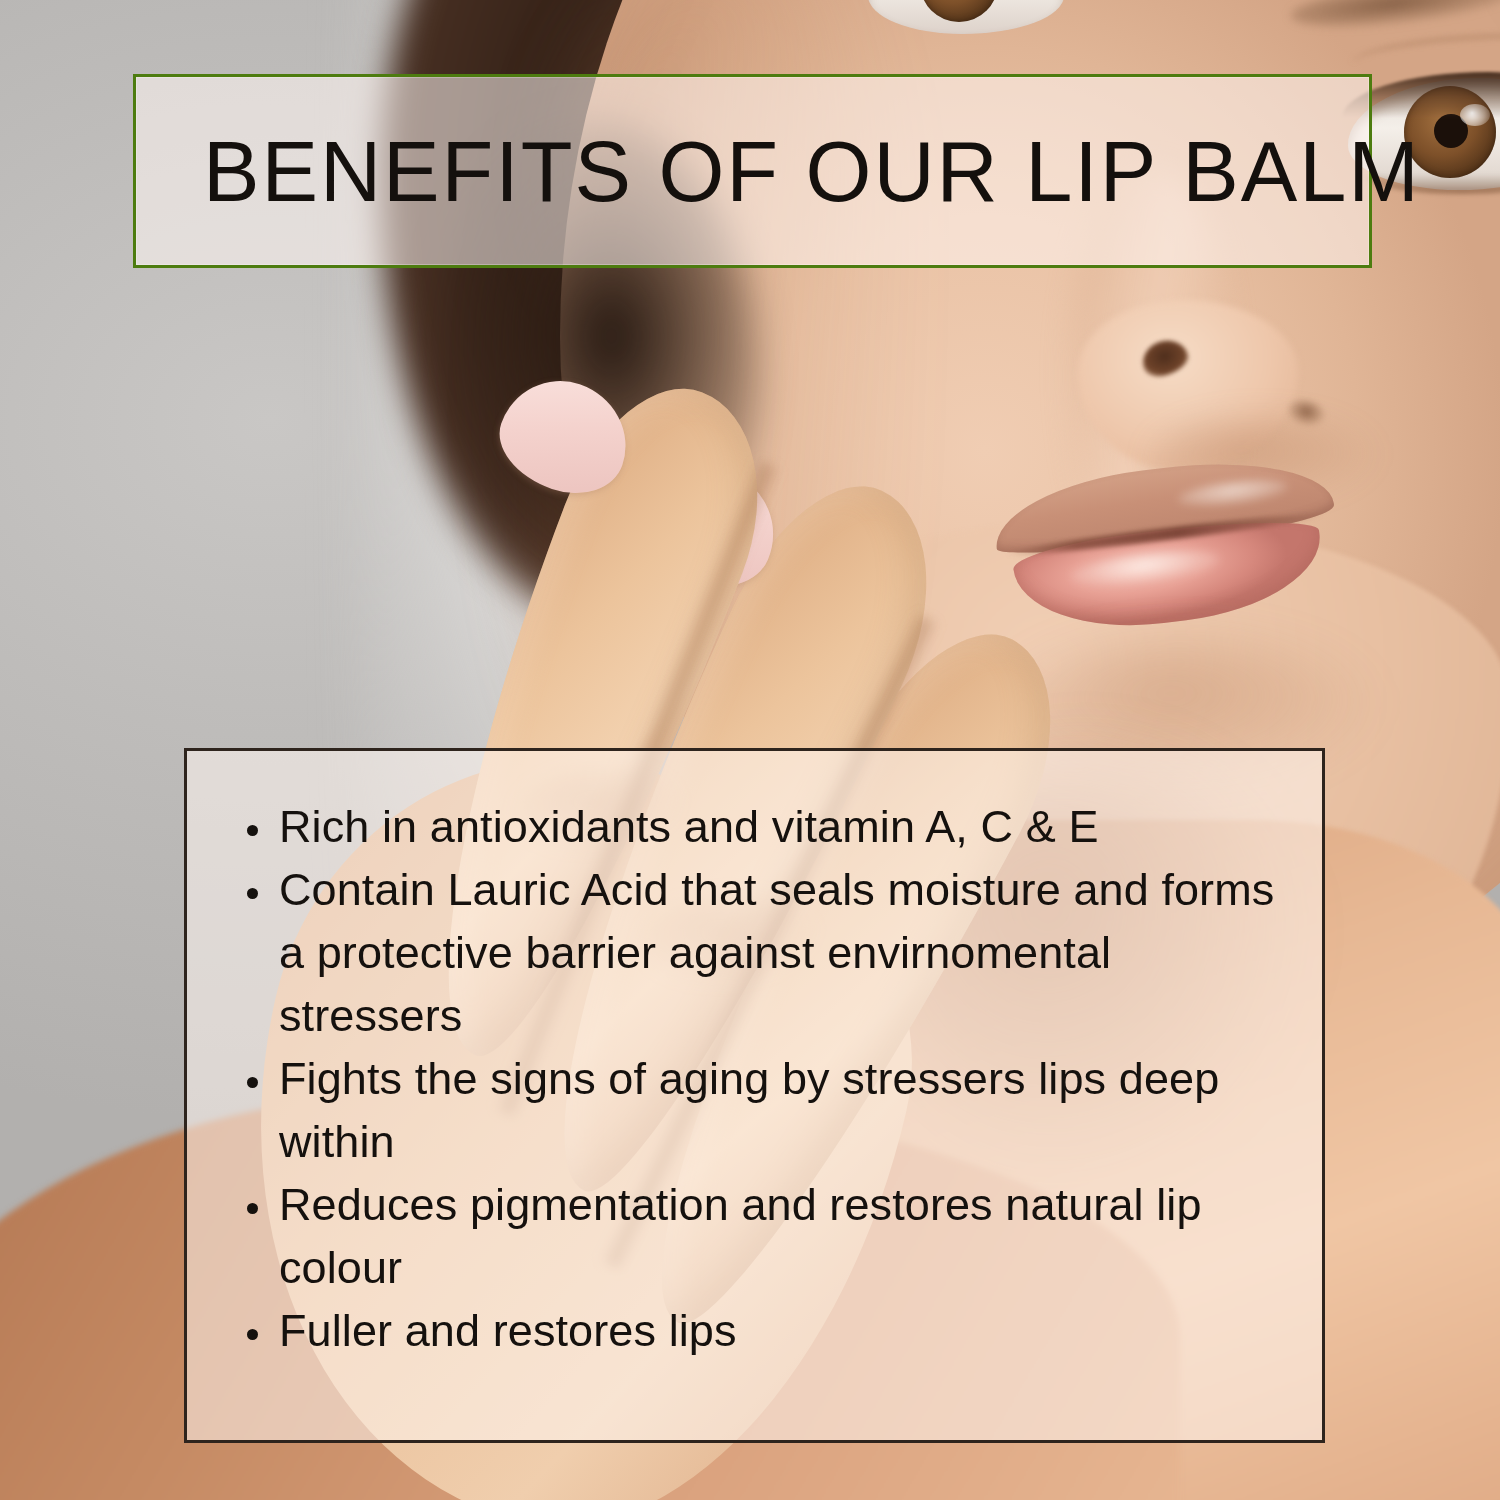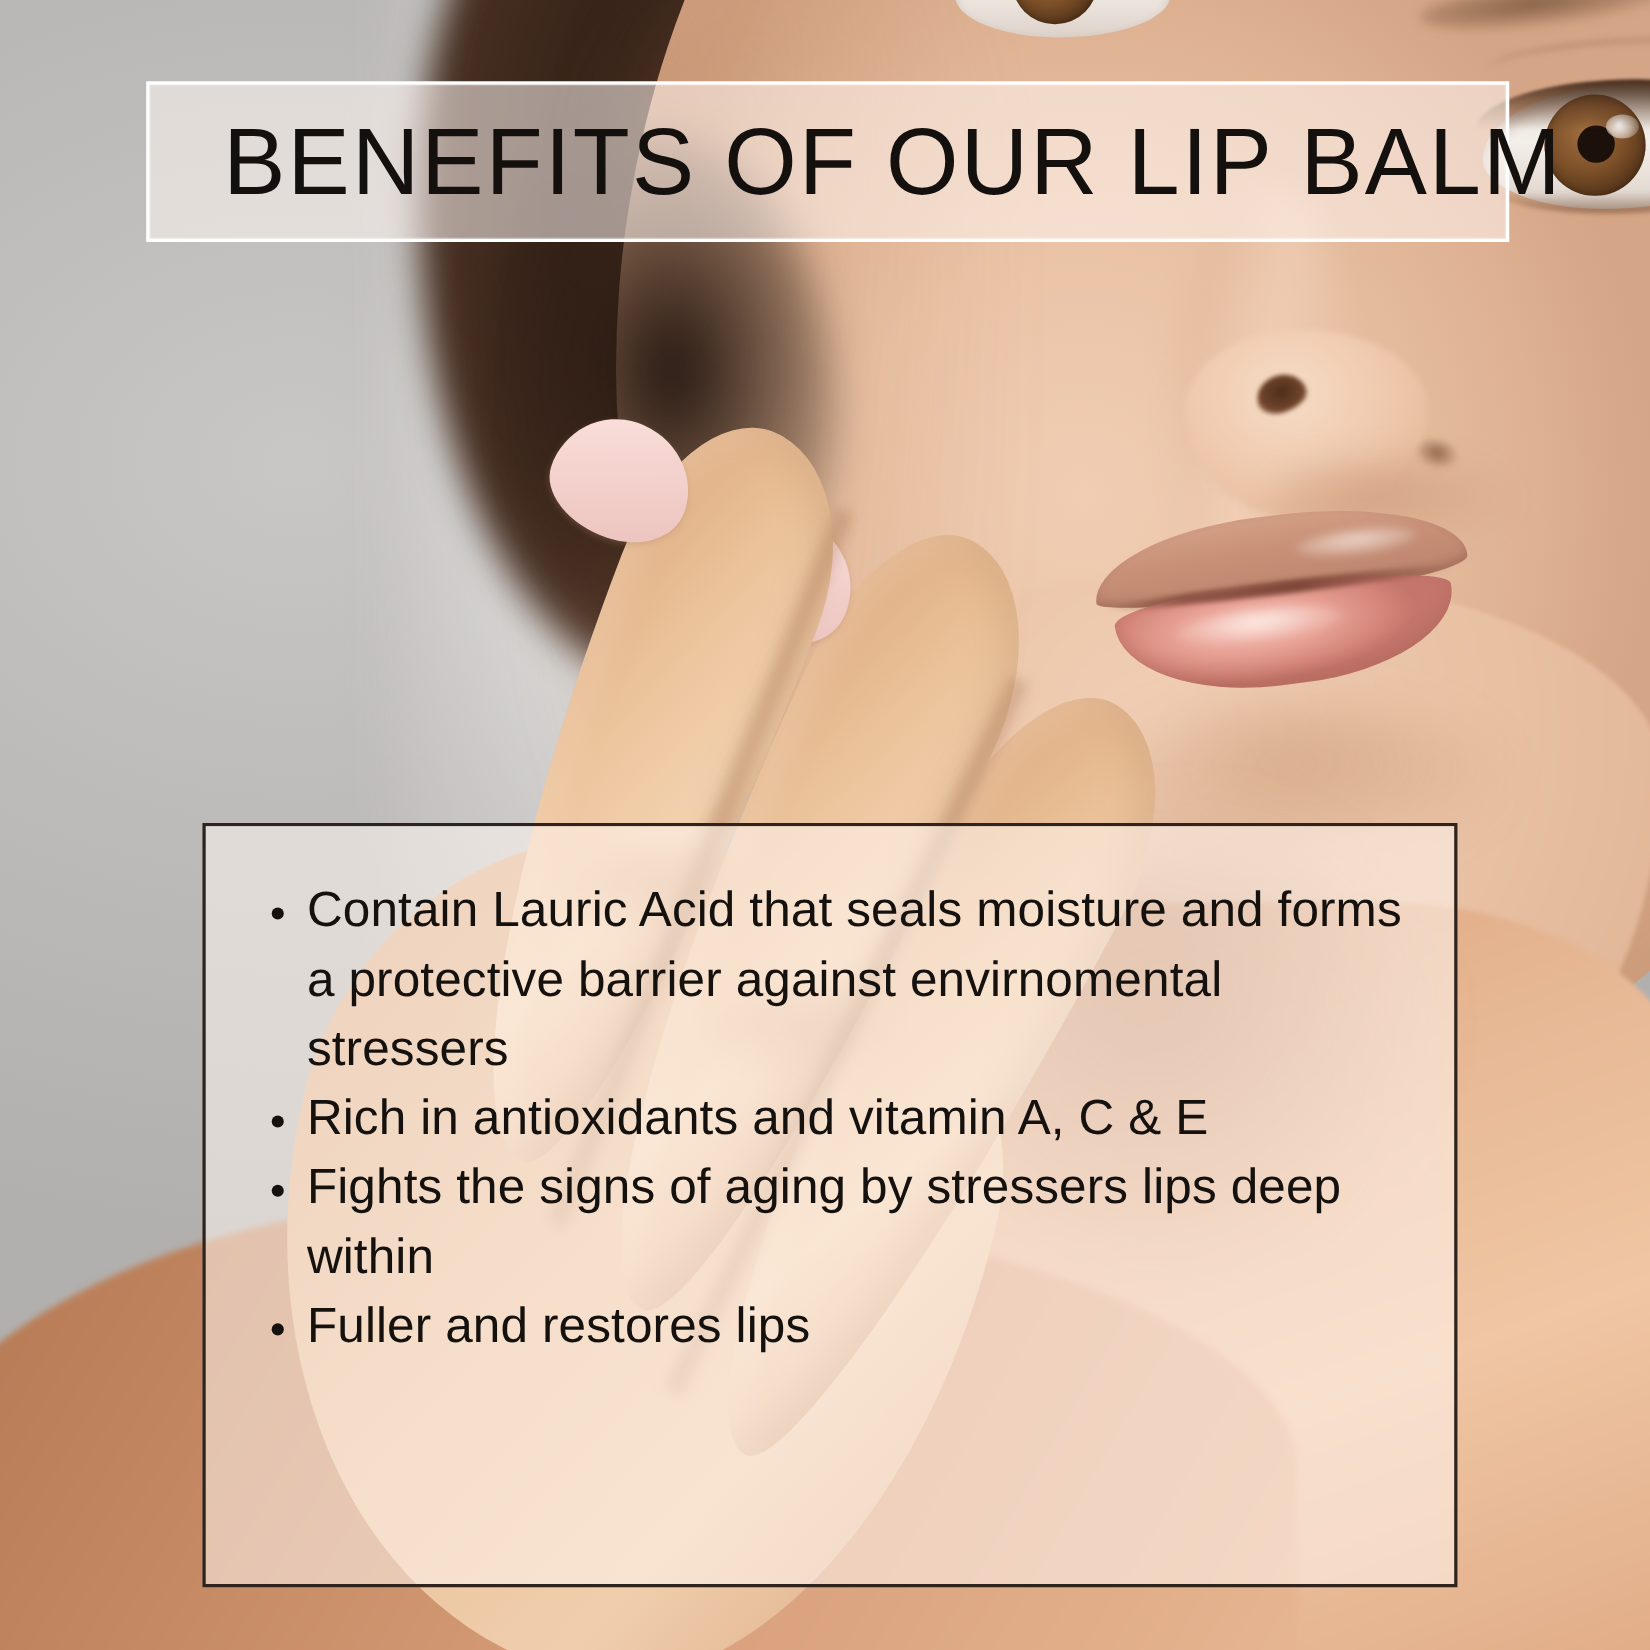--- a/index.html
+++ b/index.html
@@ -397,23 +397,23 @@
     backdrop-filter: blur(0px);
     pointer-events: none;
   }
 
   
   .title-box {
     position: absolute;
     left: 133px;
     top: 74px;
     width: 1239px;
-    height: 146px;
+    height: 194px;
     box-sizing: border-box;
-    border: 3px solid #ffffff;
+    border: 3px solid #4d7c0f;
     background: rgba(255, 246, 242, 0.55);
     display: flex;
     align-items: center;
     box-shadow: 0 0 0 1px rgba(255,255,255,.25) inset;
   }
   .title-text {
     font-family: "Liberation Sans", sans-serif;
     font-weight: 300;
     font-size: 86px;
     letter-spacing: 2px;
@@ -534,20 +534,21 @@
 
     <div class="photo-soft"></div>
   </div>
 
   <div class="title-box">
     <div class="title-text">BENEFITS OF OUR LIP BALM</div>
   </div>
 
   <div class="bullet-box">
     <ul class="bullets">
+      <li>Rich in antioxidants and vitamin A, C &amp; E</li>
       <li>Contain Lauric Acid that seals moisture and forms a protective barrier against envirnomental stressers</li>
-      <li>Rich in antioxidants and vitamin A, C &amp; E</li>
       <li>Fights the signs of aging by stressers lips deep within</li>
+      <li>Reduces pigmentation and restores natural lip colour</li>
       <li>Fuller and restores lips</li>
     </ul>
   </div>
 
 </div>
 
 </body></html>

